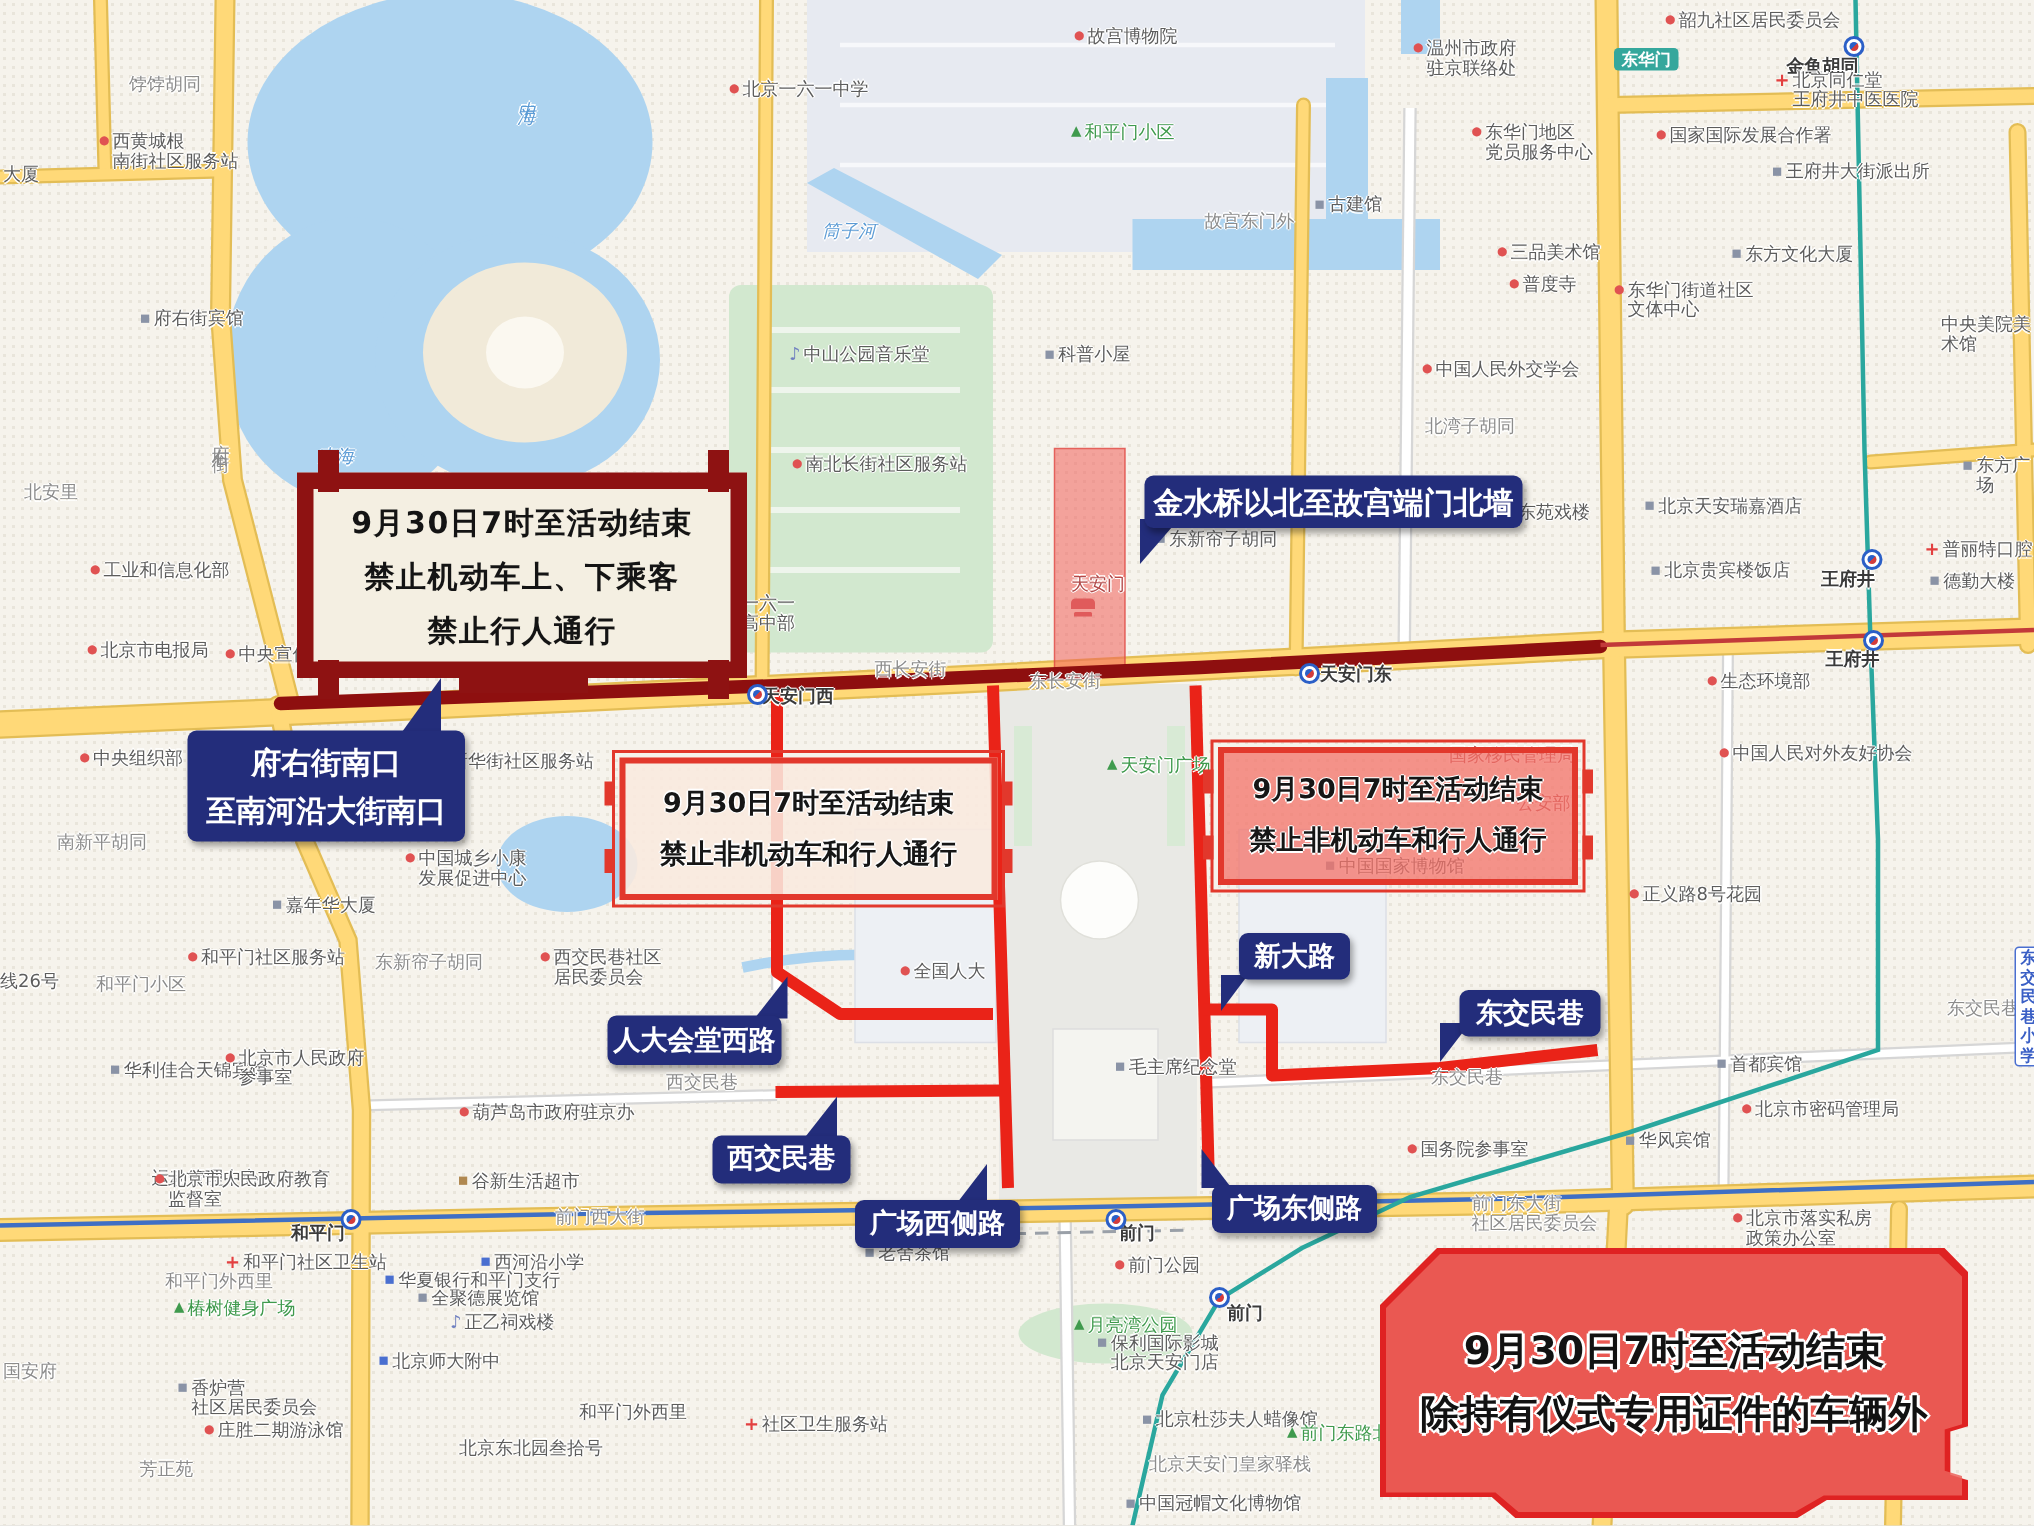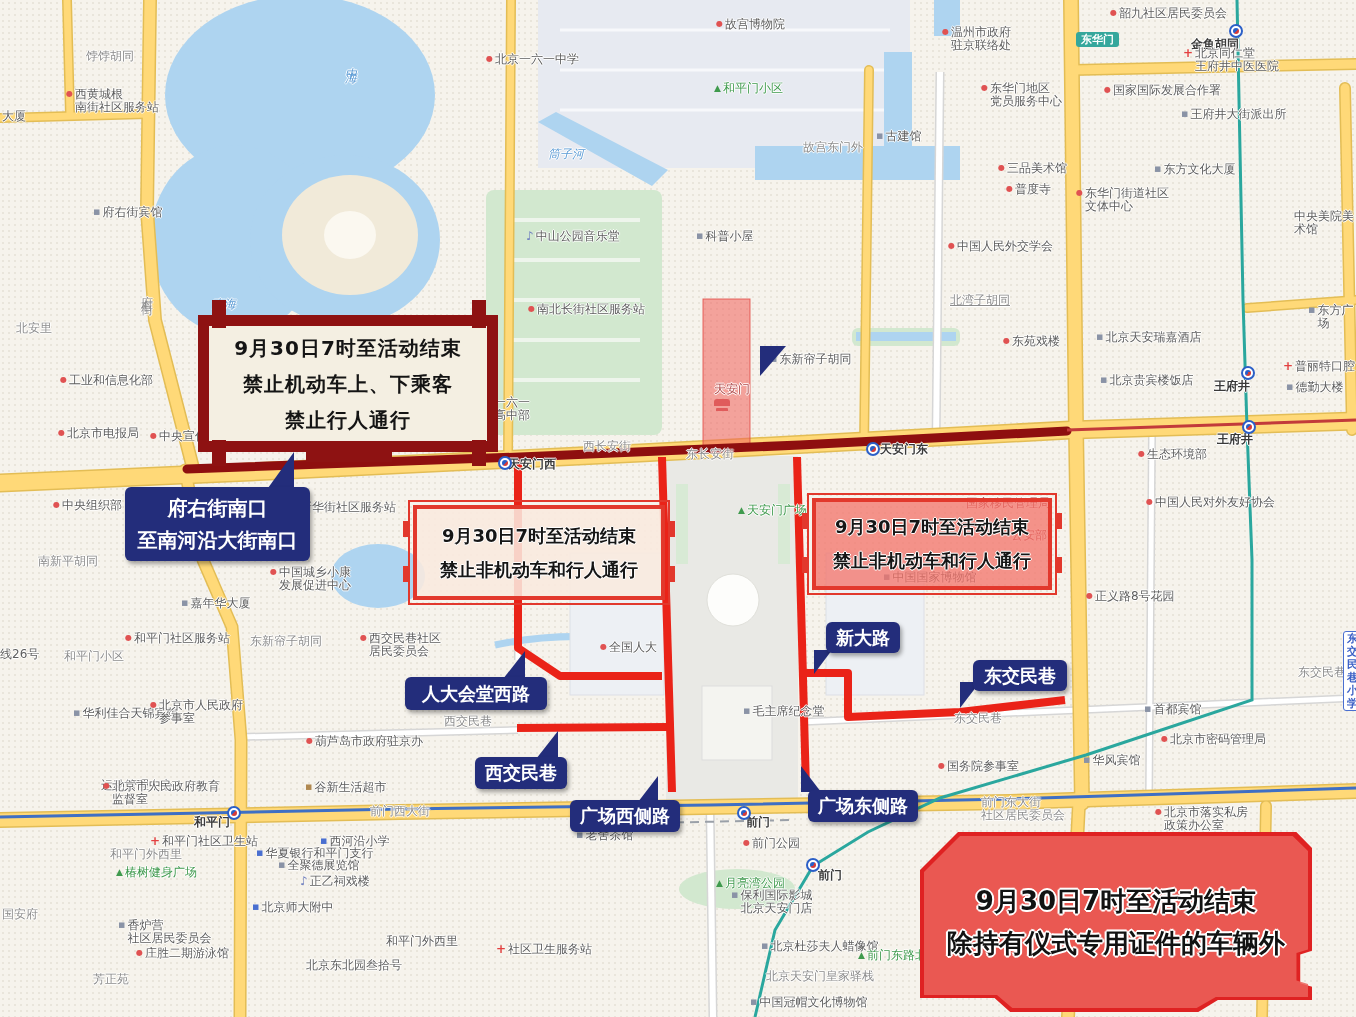--- a/index.html
+++ b/index.html
@@ -256,21 +256,21 @@
         <span class="txt">中山公园音乐堂</span>
       </div>
       <div class="lbl poi" style="left: 696px; top: 230px;">
         <span class="ic ic-bldg">▪</span>
         <span class="txt">科普小屋</span>
       </div>
       <div class="lbl poi" style="left: 528px; top: 303px;">
         <span class="ic ic-dot">●</span>
         <span class="txt">南北长街社区服务站</span>
       </div>
-      <div class="lbl street" style="left: 950px; top: 294px; text-decoration: underline;">
+      <div class="lbl street" style="left: 950px; top: 278px;">
         <span class="txt">北湾子胡同</span>
       </div>
       <div class="lbl poi" style="left: 948px; top: 240px;">
         <span class="ic ic-dot">●</span>
         <span class="txt">中国人民外交学会</span>
       </div>
       <div class="lbl poi" style="left: 998px; top: 162px;">
         <span class="ic ic-dot">●</span>
         <span class="txt">三品美术馆</span>
       </div>
@@ -650,23 +650,26 @@
     </div>
   </div>
 
   <div class="tail" style="left:268px;top:452px;border-left:26px solid transparent;border-bottom:36px solid #232d7b"></div>
   <div class="callout co-big" style="left:125px;top:487px;width:185px;height:74px">
     <span>府右街南口</span>
     <span>至南河沿大街南口</span>
   </div>
 
   <div class="tail" style="left:760px;top:346px;border-top:30px solid #232d7b;border-right:26px solid transparent"></div>
+  <div class="callout co-big" style="left:763px;top:317px;width:252px;height:35px">
+    <span>金水桥以北至故宫端门北墙</span>
+  </div>
 
   <div class="tail" style="left:503px;top:651px;border-bottom:28px solid #232d7b;border-left:22px solid transparent"></div>
-  <div class="callout co-small" style="left:405px;top:677px;width:142px;height:33px">
+  <div class="callout co-small" style="left:405px;top:677px;width:116px;height:33px">
     <span>人大会堂西路</span>
   </div>
 
   <div class="tail" style="left:536px;top:731px;border-bottom:28px solid #232d7b;border-left:22px solid transparent"></div>
   <div class="callout co-small" style="left:475px;top:757px;width:92px;height:32px">
     <span>西交民巷</span>
   </div>
 
   <div class="tail" style="left:638px;top:776px;border-bottom:26px solid #232d7b;border-left:20px solid transparent"></div>
   <div class="callout co-small" style="left:570px;top:800px;width:110px;height:32px">

